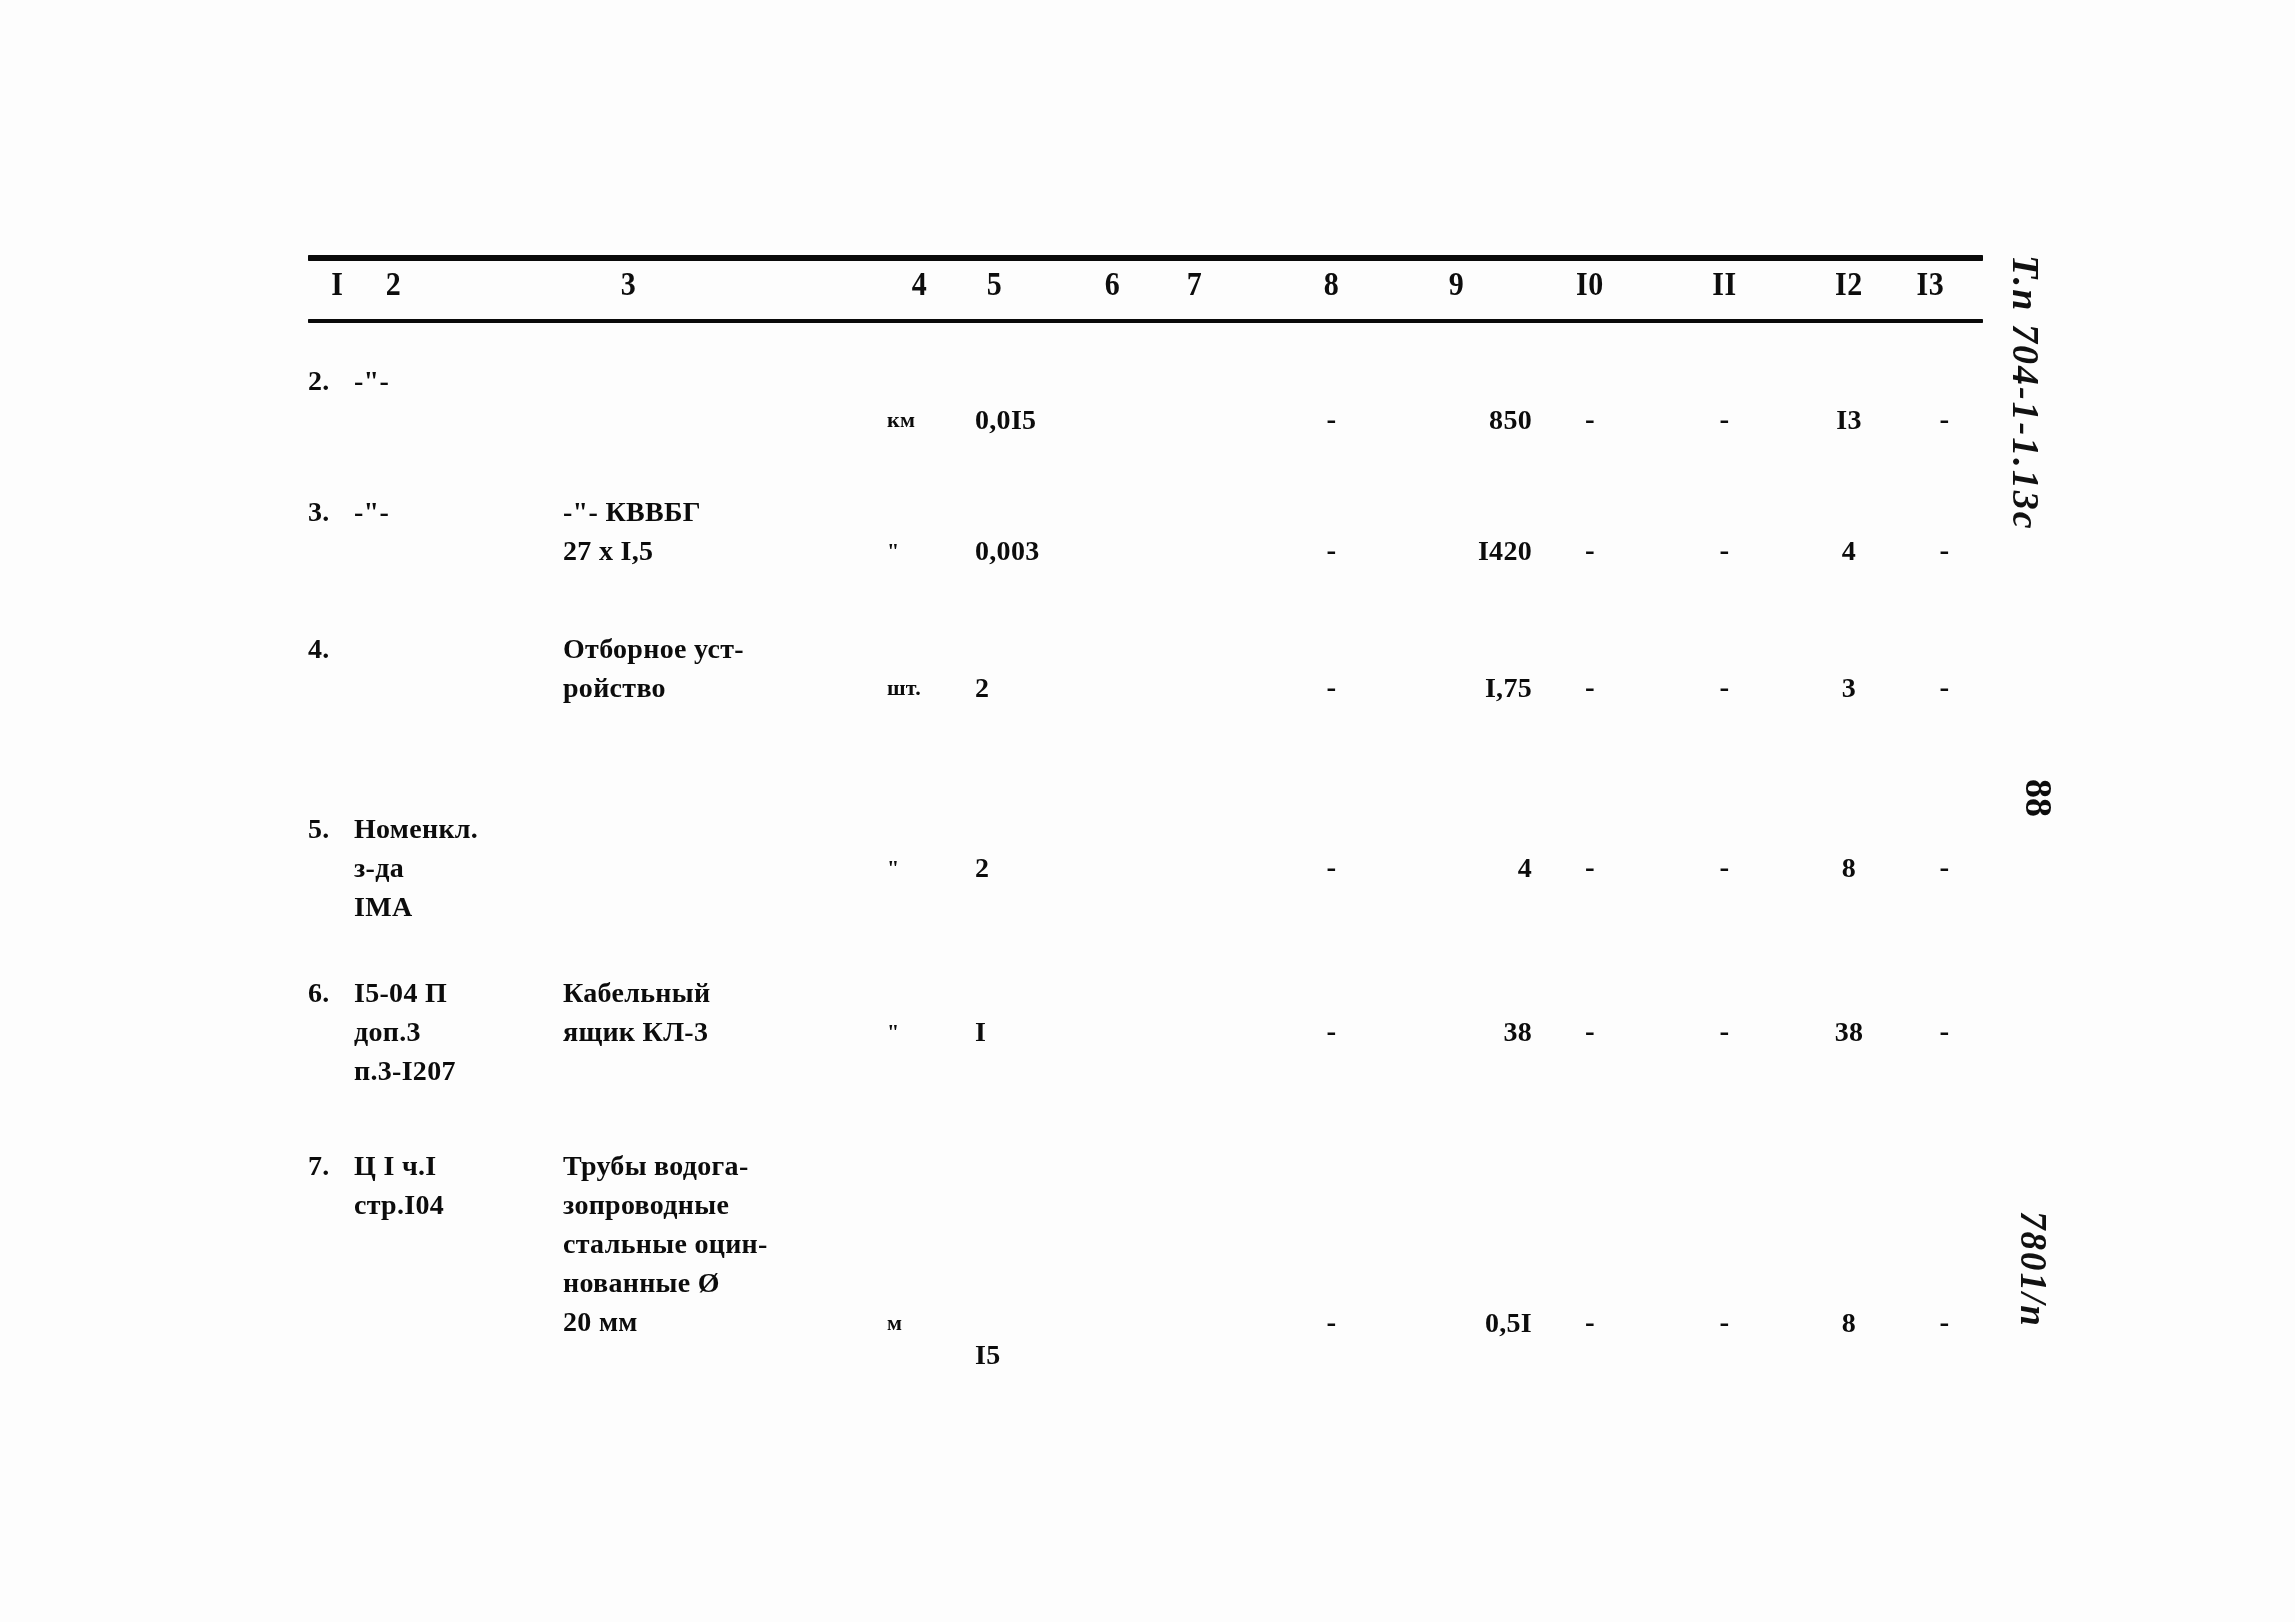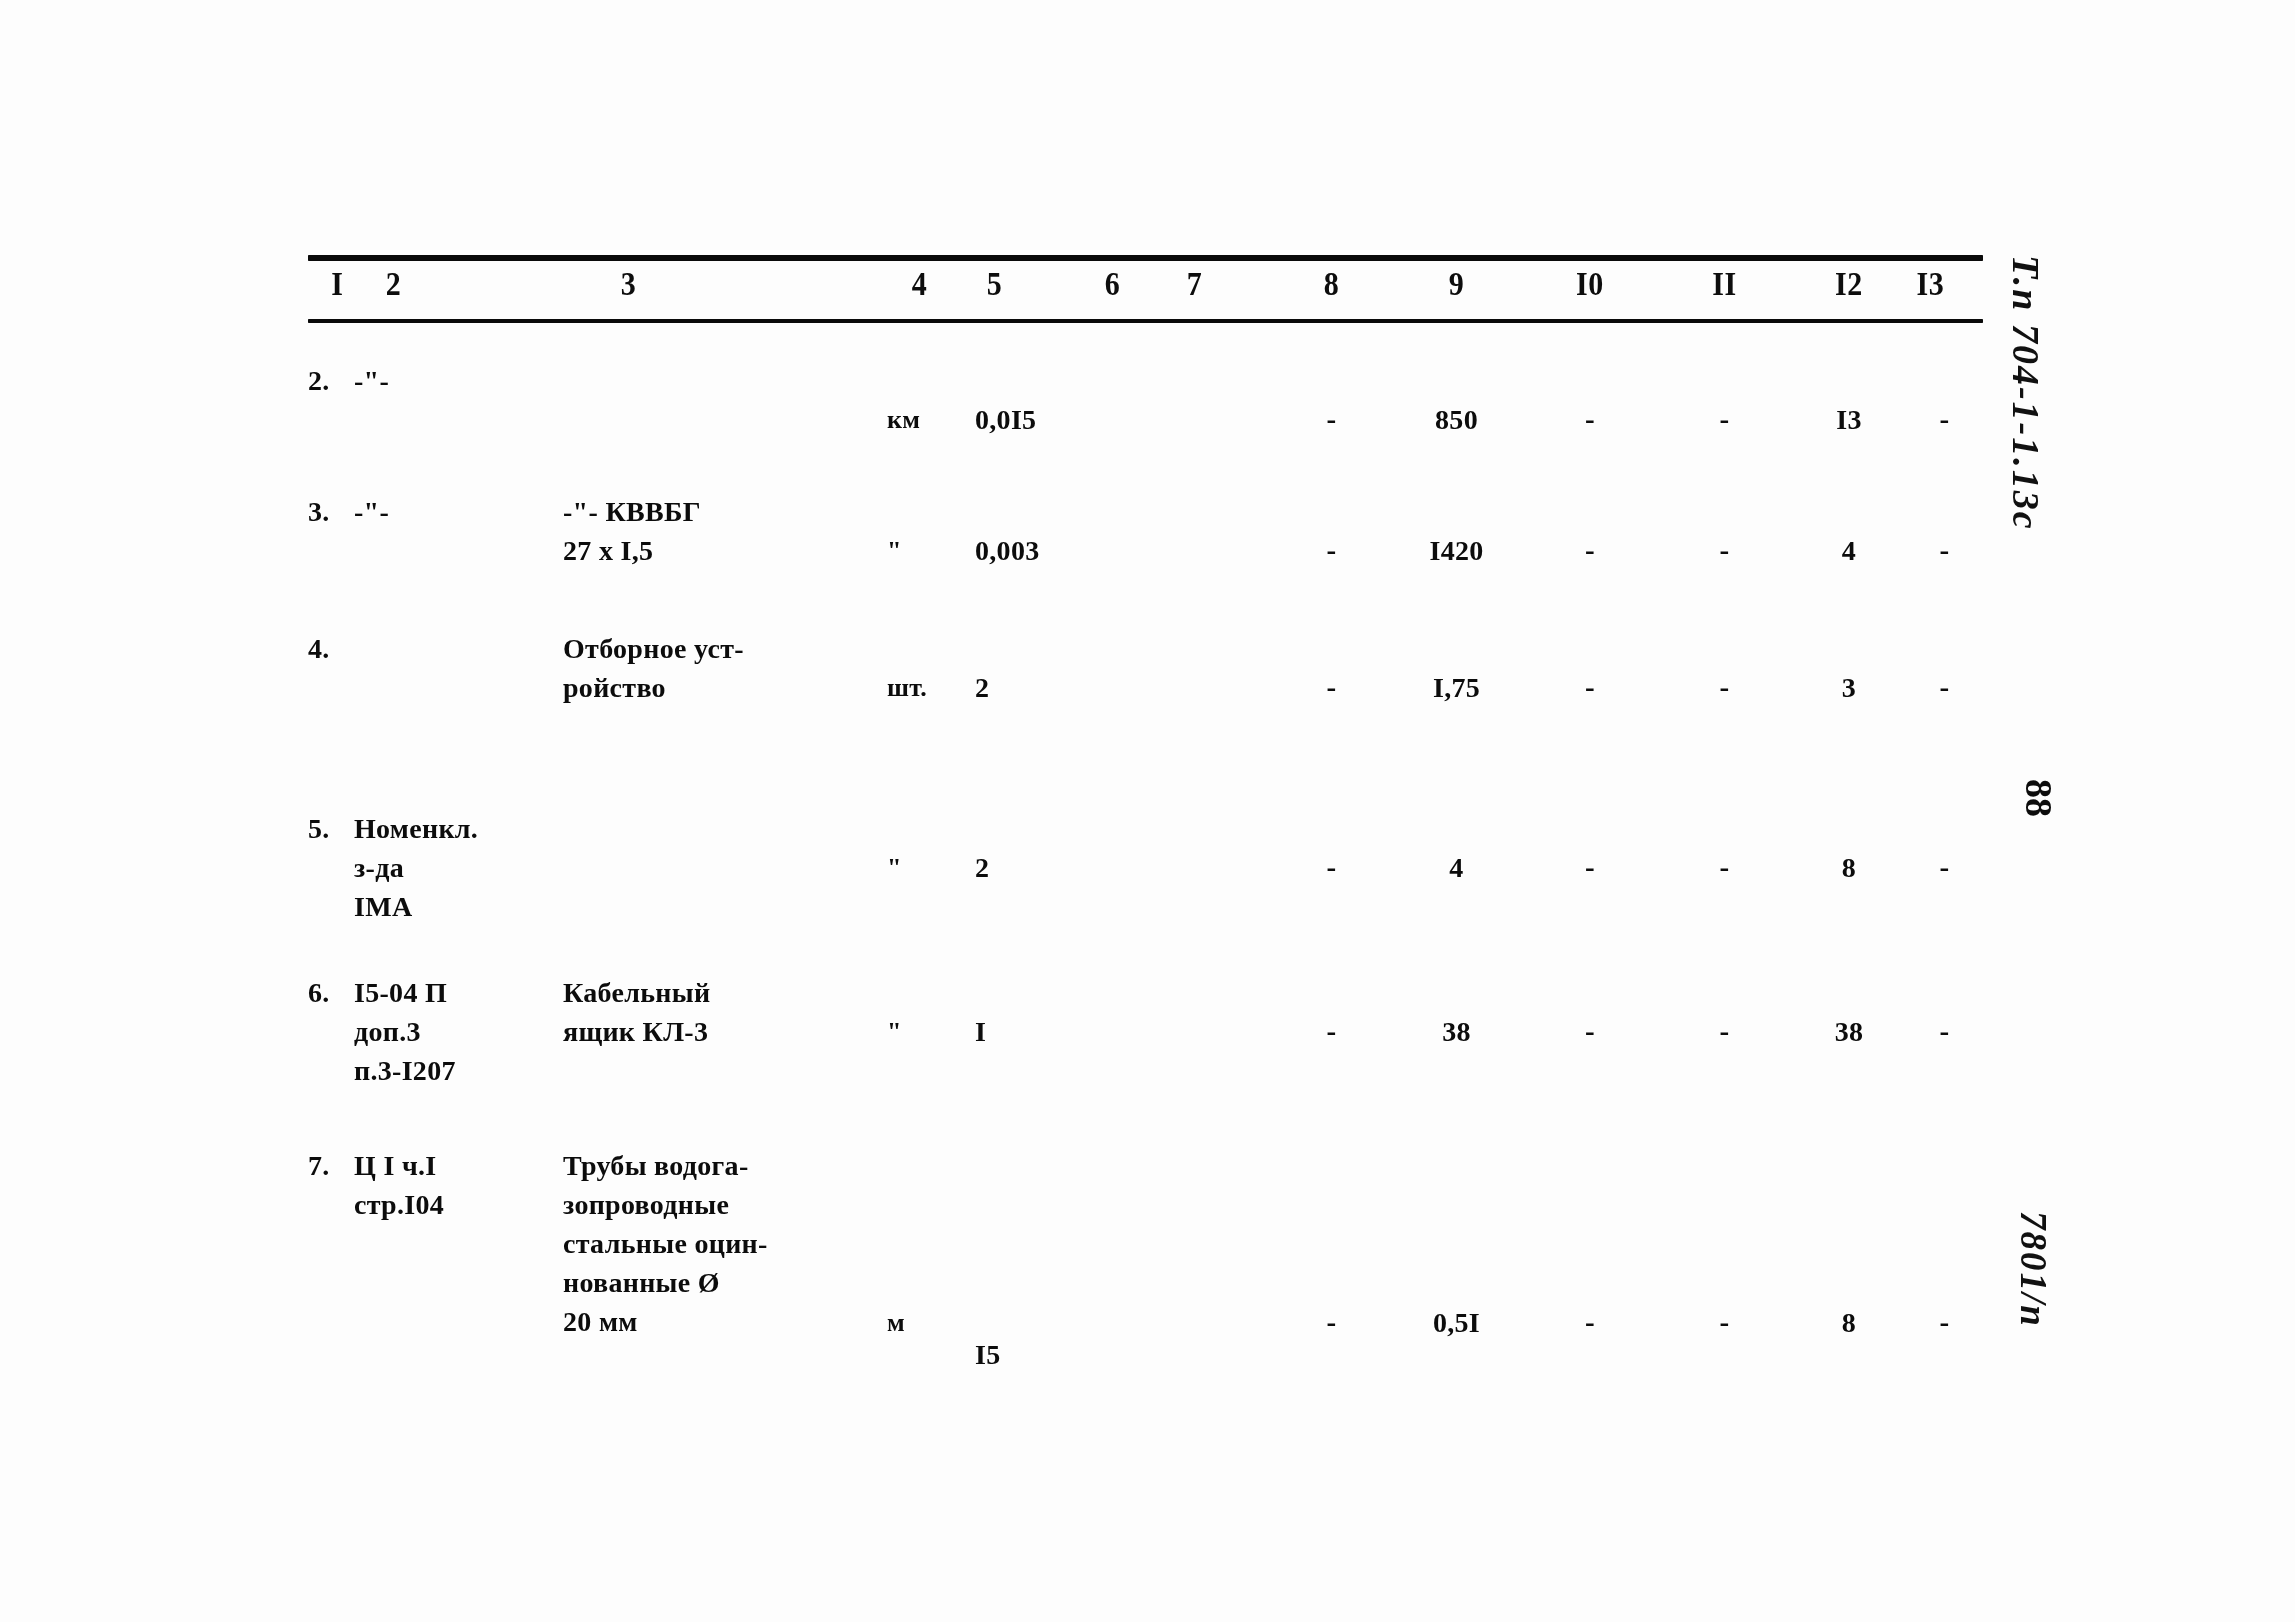--- a/index.html
+++ b/index.html
@@ -72,24 +72,24 @@
     font-size: 28px;
     font-weight: 700;
     line-height: 39px;
     color: #0c0c0c;
     white-space: pre-line;
     letter-spacing: 0.3px;
   }
   .cell.num      { left: 0px;    width: 59px;  text-align: left; }
   .cell.code     { left: 46px;   width: 203px; text-align: left; }
   .cell.name     { left: 255px;  width: 308px; text-align: left; }
-  .cell.unit     { left: 579px;  width: 79px; text-align: left; font-size: 26px; }
+  .cell.unit     { left: 579px;  width: 79px; text-align: left; font-size: 22px; }
   .cell.qty      { left: 667px; width: 144px; text-align: left; }
   .cell.c8       { left: 968px; width: 111px; text-align: center; }
-  .cell.c9       { left: 1073px; width: 151px; text-align: center; }
+  .cell.c9       { left: 1073px; width: 151px; text-align: right; }
   .cell.c10      { left: 1233px; width: 98px; text-align: center; }
   .cell.c11      { left: 1364px; width: 105px; text-align: center; }
   .cell.c12      { left: 1482px; width: 118px; text-align: center; }
   .cell.c13      { left: 1597px; width: 79px; text-align: center; }
 
   .dash {
     font-weight: 900;
     font-size: 29px;
   }
 

